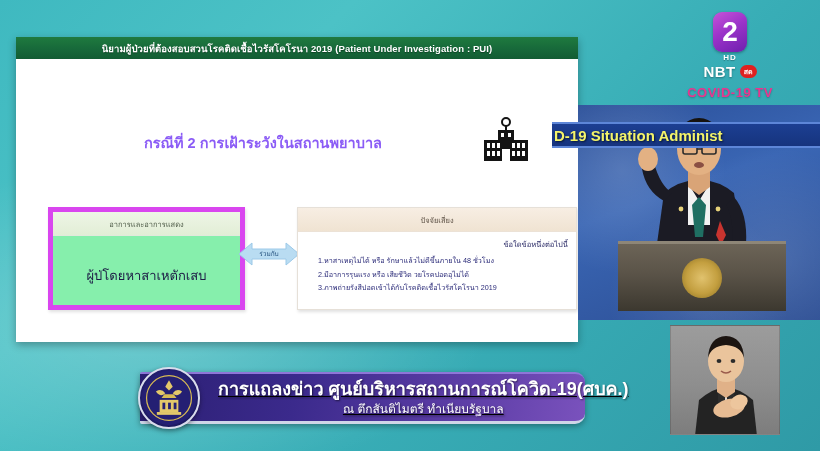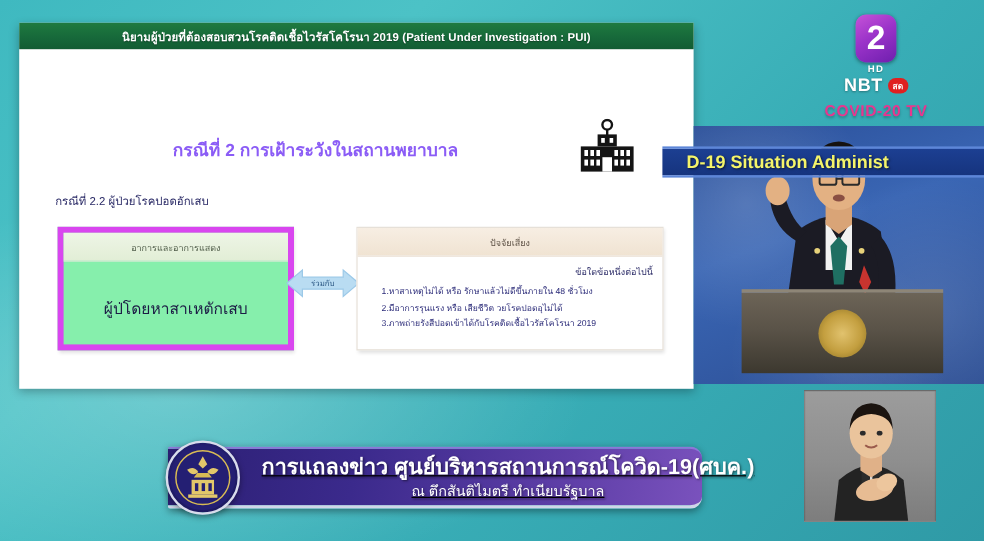--- a/index.html
+++ b/index.html
@@ -18,21 +18,21 @@
   #stage::before {
     content: "";
     position: absolute; inset: 0;
     background: radial-gradient(ellipse 60% 50% at 18% 72%, rgba(255,255,255,0.22), rgba(255,255,255,0) 70%);
     pointer-events: none;
   }
 
   
   .slide {
     position: absolute;
-    left: 16px; top: 19px;
+    left: 16px; top: 37px;
     width: 562px; height: 305px;
     background: #ffffff;
     box-shadow: 0 3px 8px rgba(0,0,0,0.30);
   }
   .slide-header {
     position: absolute; left: 0; top: 0;
     width: 100%; height: 22px;
     background: linear-gradient(180deg, #1f7a3f 0%, #17693a 55%, #125c33 100%);
     color: #ffffff;
     font-size: 9.5px;
@@ -93,21 +93,21 @@
     position: absolute; left: 0; top: 0; width: 60px; height: 34px;
     display: flex; align-items: center; justify-content: center;
     font-size: 6.5px; color: #1f4c7a;
     z-index: 2;
     white-space: nowrap;
   }
 
   
   .card-right {
     position: absolute; left: 281px; top: 148px;
-    width: 256px; height: 103px;
+    width: 280px; height: 103px;
     background: #ffffff;
     border: 1px solid #e6e0d8;
     box-shadow: 1px 2px 3px rgba(0,0,0,0.12);
   }
   .card-right .card-head {
     height: 24px;
     background: linear-gradient(180deg, #f7eee3 0%, #f0e3d2 100%);
     border-bottom: 1px solid #ece2d6;
     display: flex; align-items: center; justify-content: center;
     font-size: 7.5px; color: #5c5044;
@@ -140,21 +140,21 @@
       radial-gradient(circle at 82% 72%, rgba(255,255,255,0.12), rgba(255,255,255,0) 45%),
       radial-gradient(circle at 50% 90%, rgba(255,255,255,0.10), rgba(255,255,255,0) 40%);
   }
   .banner-strip {
     position: absolute; left: 552px; top: 122px;
     width: 268px; height: 26px;
     background: linear-gradient(180deg, #1c3f92 0%, #16347e 100%);
     border-top: 2px solid #5d86d8;
     border-bottom: 2px solid #5d86d8;
     display: flex; align-items: center;
-    padding-left: 20px;
+    padding-left: 2px;
     z-index: 6;
     overflow: hidden;
   }
   .banner-strip span {
     color: #f4f46a;
     font-weight: bold;
     font-size: 15px;
     text-shadow: 1px 1px 2px rgba(0,0,0,0.6);
     white-space: nowrap;
   }
@@ -298,21 +298,20 @@
           <rect x="9" y="34" width="3" height="5" fill="#ffffff"></rect>
           <rect x="14" y="34" width="3" height="5" fill="#ffffff"></rect>
           <rect x="19" y="34" width="3" height="5" fill="#ffffff"></rect>
           <rect x="34" y="34" width="3" height="5" fill="#ffffff"></rect>
           <rect x="39" y="34" width="3" height="5" fill="#ffffff"></rect>
           <rect x="44" y="34" width="3" height="5" fill="#ffffff"></rect>
           <rect x="24" y="32" width="8" height="12" fill="#ffffff"></rect>
         </svg>
       </span>
 
-      <div class="sub-title">กรณีที่ 2.2  ผู้ป่วยโรคปอดอักเสบ</div>
 
       <div class="card-left">
         <div class="card-head">อาการและอาการแสดง</div>
         <div class="card-main">ผู้ป่โดยหาสาเหตักเสบ</div>
       </div>
 
       <div class="arrow-wrap">
         <svg viewBox="0 0 60 34" width="60" height="34" aria-hidden="true">
           <polygon points="0,17 13,6 13,12 47,12 47,6 60,17 47,28 47,22 13,22 13,28" fill="#b9dcf2" stroke="#9cc9e8" stroke-width="1"></polygon>
         </svg>
@@ -400,21 +399,21 @@
     </svg>
   </div>
 
   <div class="logo-block">
     <div class="logo-2">2</div>
     <div class="logo-hd">HD</div>
     <div class="logo-row">
       <span class="logo-nbt">NBT</span>
       <span class="logo-live">สด</span>
     </div>
-    <div class="logo-covid">COVID-20 TV</div>
+    <div class="logo-covid">COVID-19 TV</div>
   </div>
 
   <div class="lower-third">
     <div class="lt-text">
       <div class="lt-main">การแถลงข่าว ศูนย์บริหารสถานการณ์โควิด-19(ศบค.)</div>
       <div class="lt-sub">ณ ตึกสันติไมตรี ทำเนียบรัฐบาล</div>
     </div>
   </div>
   <div class="gov-seal">
     <svg viewBox="0 0 62 62" width="58" height="58" aria-hidden="true">

